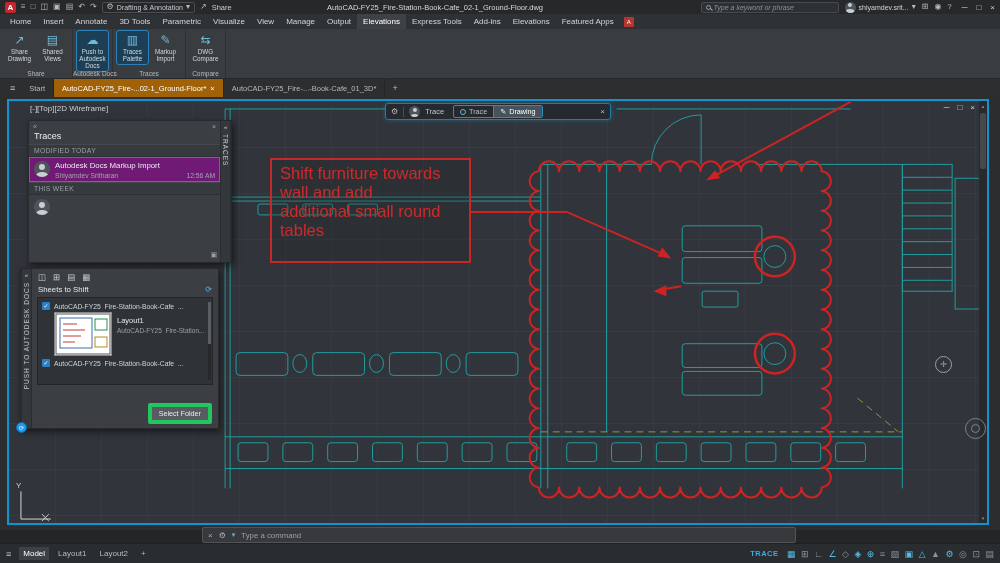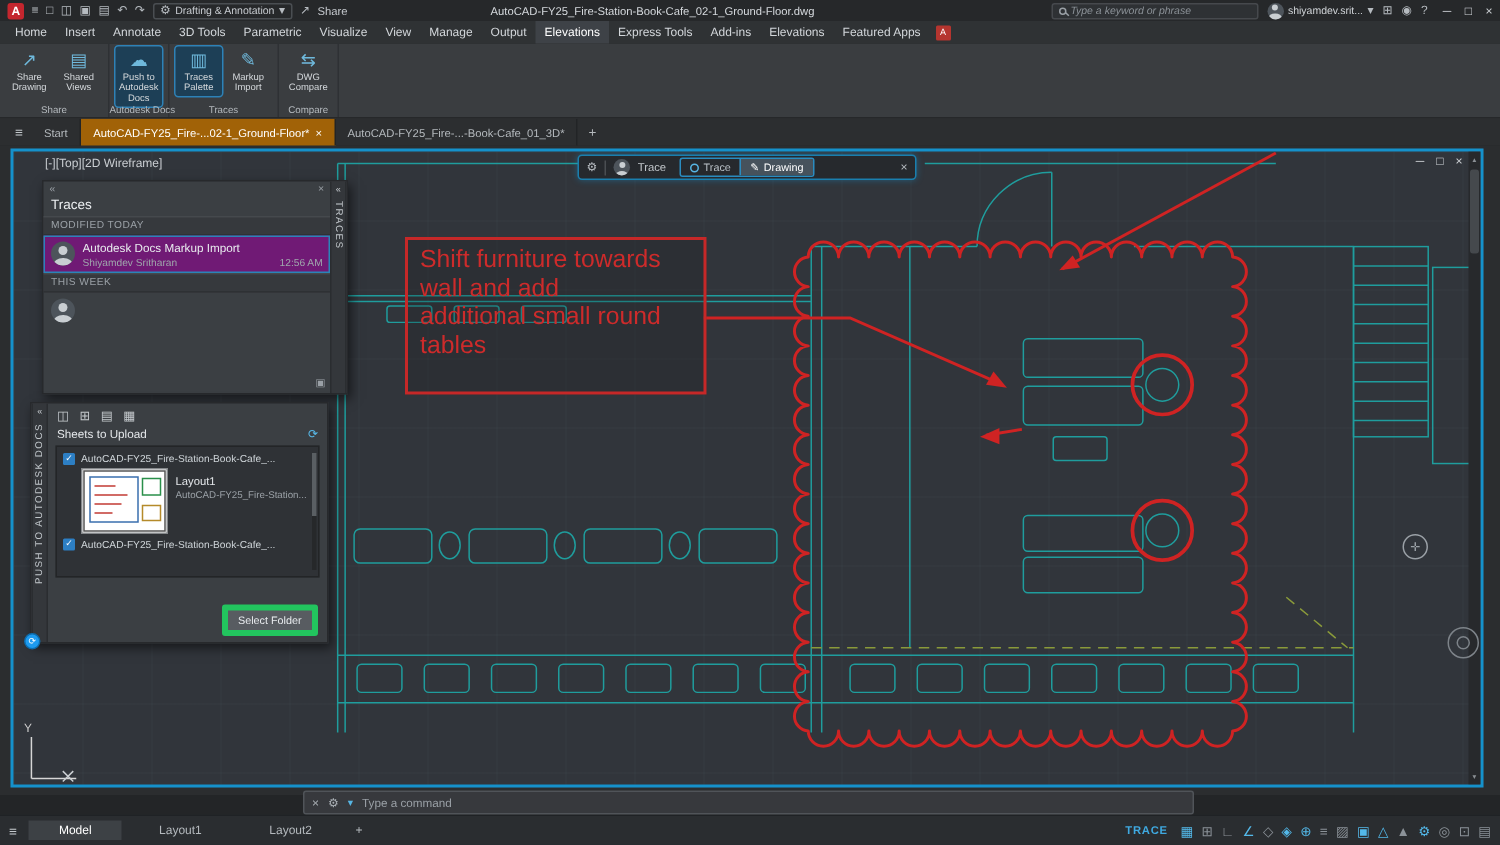--- a/index.html
+++ b/index.html
@@ -98,21 +98,21 @@
 .navcomp{position:absolute;left:956px;top:317px;width:21px;height:21px;border:1px solid #7d8389;border-radius:50%;z-index:12}
 .navcomp::after{content:"";position:absolute;inset:5px;border:1px solid #7d8389;border-radius:50%}
 
 .cmddock{position:absolute;left:202px;top:527px;width:594px;height:16px;background:#37393d;border:1px solid #505459;border-radius:2px;display:flex;align-items:center;gap:6px;padding:0 5px;font-size:8px;z-index:60}
 .cmdicon{color:#aab0b5;font-size:8px}
 .cmdblue{color:#57b6e4;font-size:7px}
 .ph{color:#9aa0a6;font-size:7.8px;flex:1}
 
 .statusbar{top:543px;height:20px;background:#2a2d30;border-top:1px solid #1f2225;display:flex;align-items:center;padding:0 6px;gap:5px;font-size:8px;z-index:50}
 .smenu{font-size:9px;color:#c3c8cc;margin-right:3px}
-.ltab{padding:2px 20px;color:#b4b9bd}
+.ltab{padding:2px 4px;color:#b4b9bd}
 .ltab.active{background:#3d4145;color:#fff}
 .lplus{color:#b4b9bd;padding:0 4px}
 .sicons{margin-left:auto;display:flex;align-items:center;gap:5.5px}
 .trlbl{color:#3fa9e0;font-size:7.5px;font-weight:bold;letter-spacing:.5px;margin-right:3px}
 .sicon{font-size:9px;color:#8b9298}
 .sicon.on{color:#53b9ea}
 </style>
 </head>
 <body>
 
@@ -377,21 +377,21 @@
         <span class="vtext up">PUSH TO AUTODESK DOCS</span>
       </div>
       <div class="main">
         <div class="ptools">
           <span>◫</span>
           <span>⊞</span>
           <span>▤</span>
           <span>▦</span>
         </div>
         <div class="phead">
-          <span>Sheets to Upload</span>
+          <span>Sheets to Shift</span>
           <span class="refresh">⟳</span>
         </div>
         <div class="plist">
           <div class="prow">
             <span class="cbx">✓</span>
             <span class="plbl">AutoCAD-FY25_Fire-Station-Book-Cafe_...</span>
           </div>
           <div class="thumbrow">
             <div class="thumb">
               <svg width="56" height="42" viewBox="0 0 56 42">

